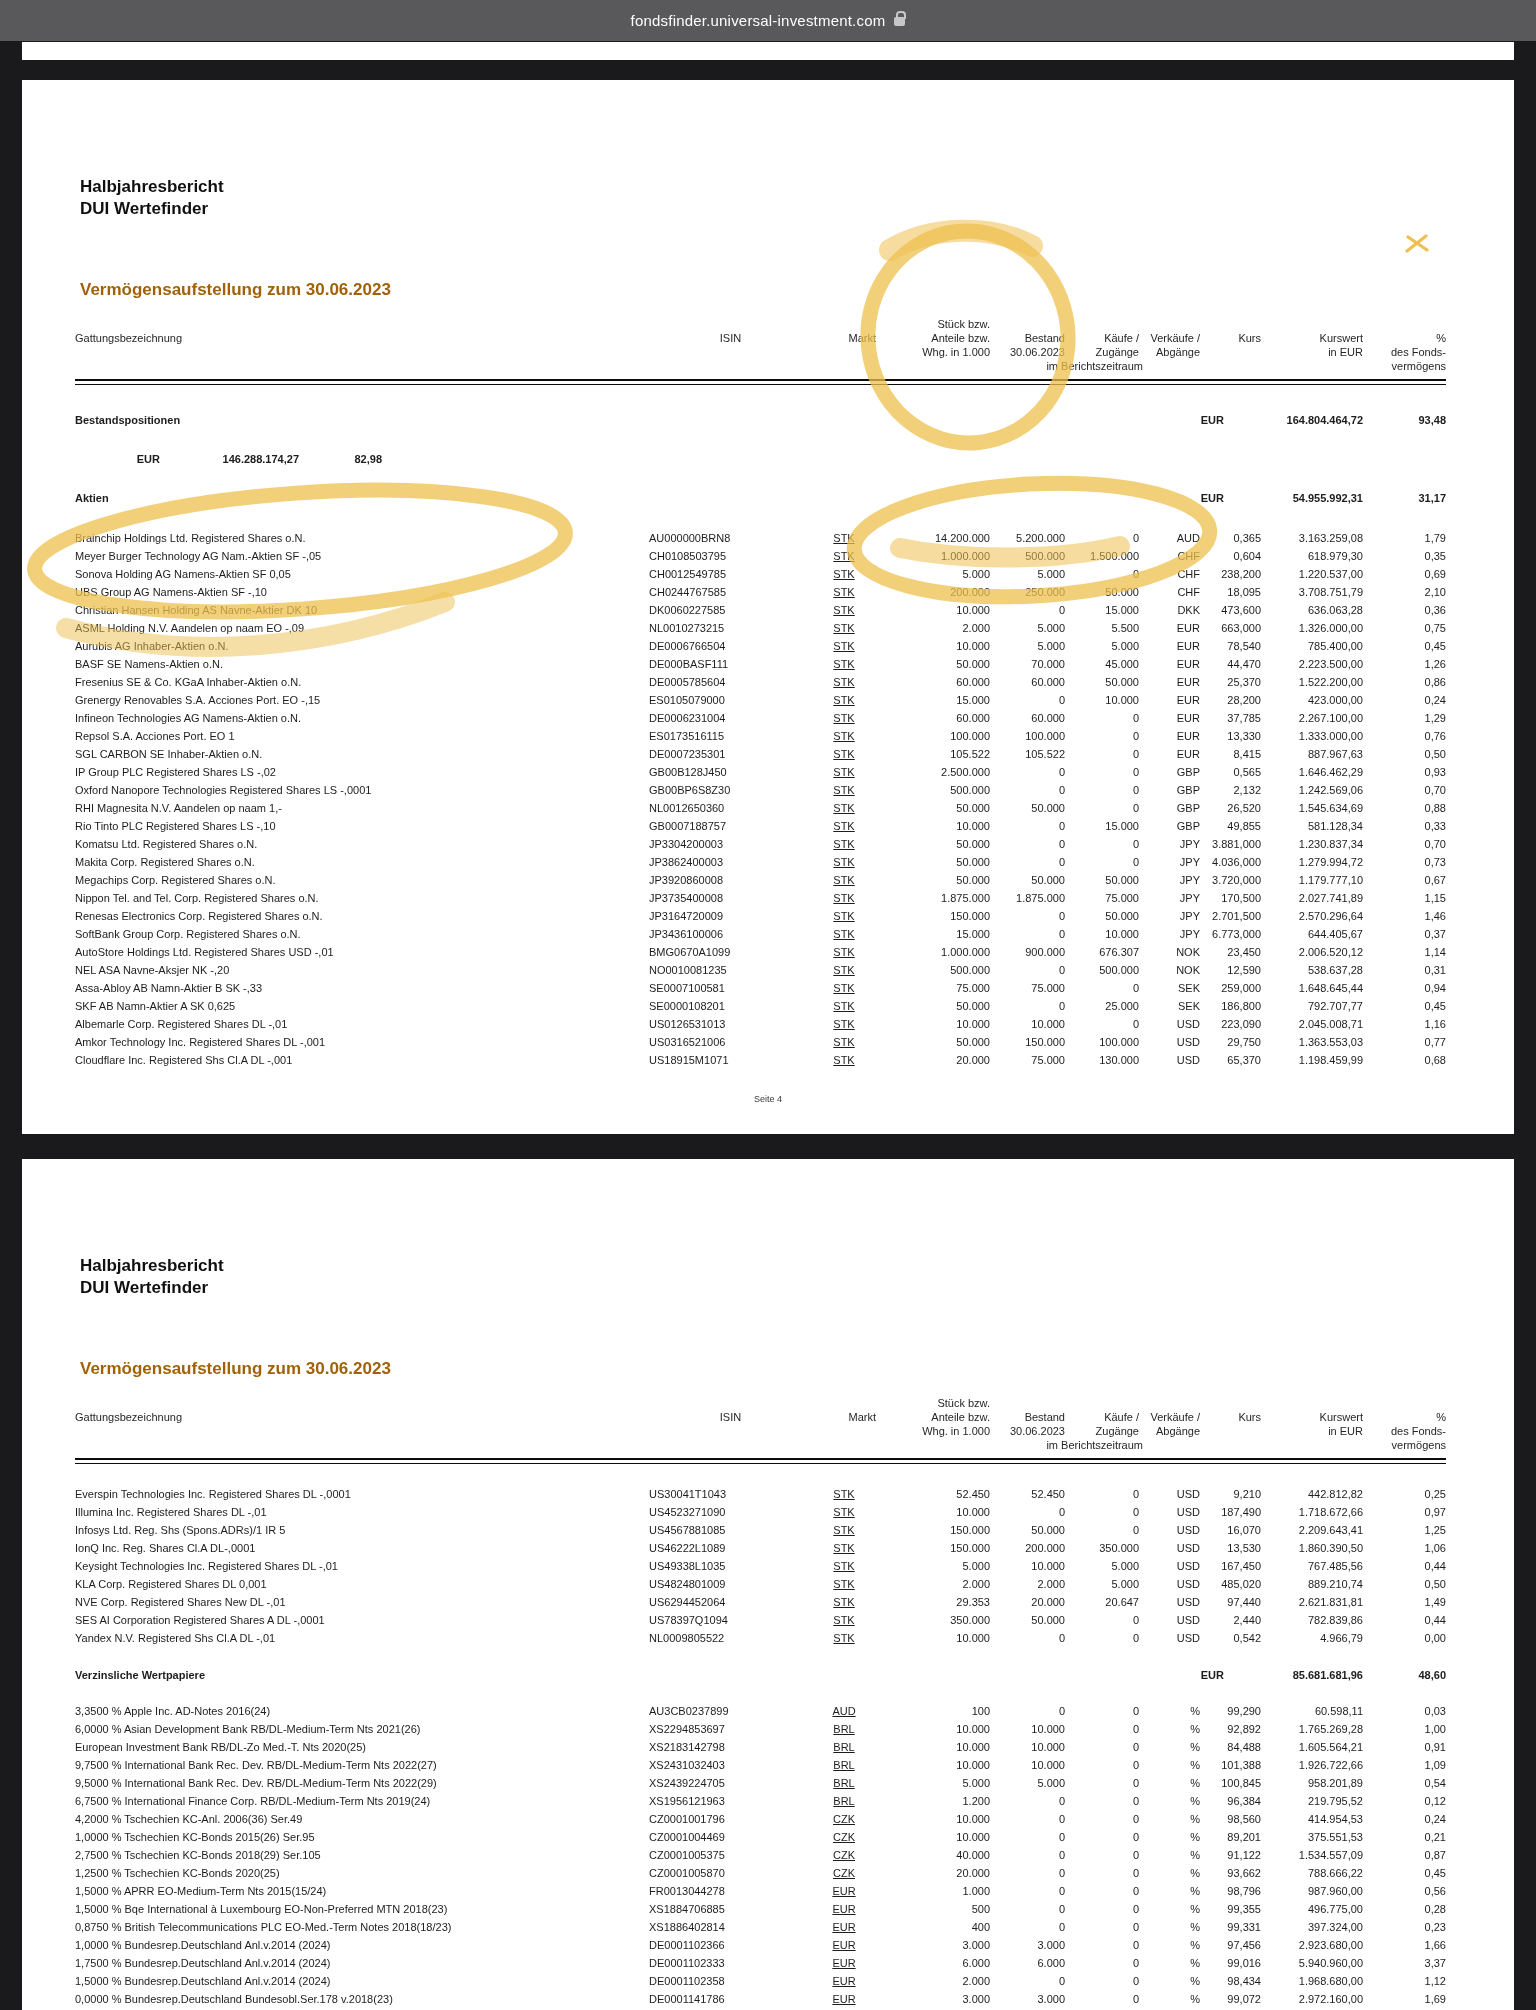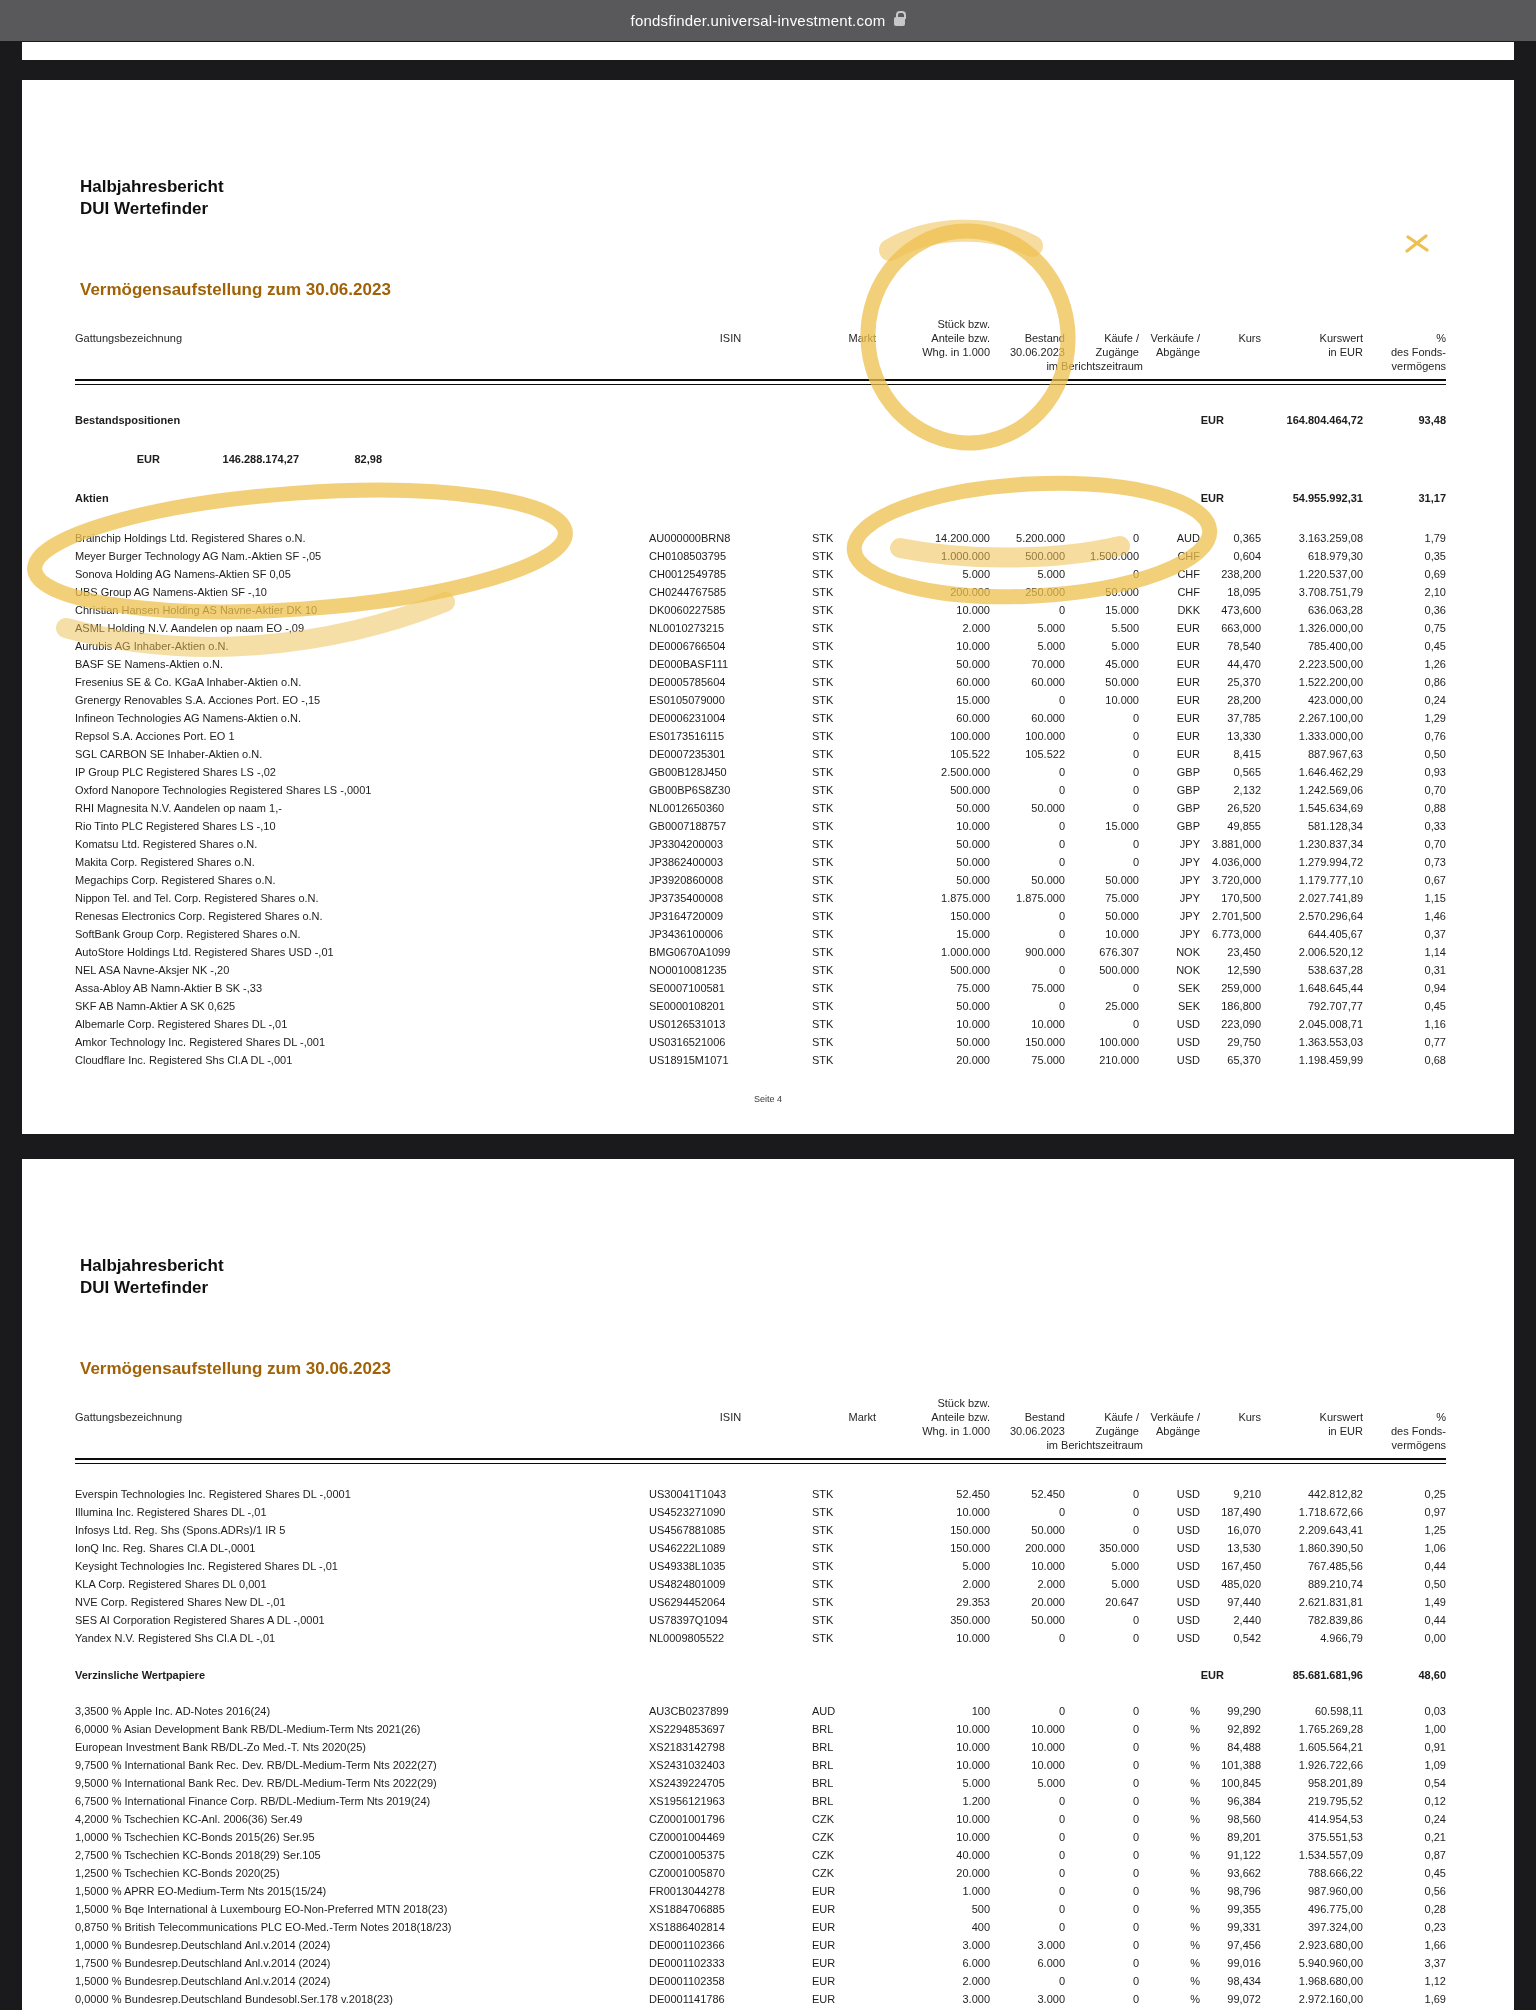--- a/index.html
+++ b/index.html
@@ -42,21 +42,21 @@
   .w-kurs{width:61px;text-align:right;}
   .w-kw{width:102px;text-align:right;}
   .w-pct{width:83px;text-align:right;}
   .pb1{padding-bottom:14px;}
   .pb2{padding-bottom:28px;}
   .zeitraum{position:absolute;bottom:0;right:303px;line-height:14px;white-space:nowrap;color:#262626;}
   .rule{margin-top:6px;height:3px;border-top:2px solid #0c0c0c;border-bottom:1px solid #0c0c0c;}
   .trow{display:flex;height:18px;line-height:18px;white-space:nowrap;}
   .c0{width:574px;overflow:hidden;}
   .c1{width:163px;}
-  .c2{width:64px;text-align:left;}
+  .c2{width:64px;text-align:center;text-decoration:underline;}
   .c3{width:114px;text-align:right;}
   .c4{width:75px;text-align:right;}
   .c5{width:74px;text-align:right;}
   .c6{width:61px;text-align:right;}
   .c7{width:61px;text-align:right;}
   .c8{width:102px;text-align:right;}
   .c9{width:83px;text-align:right;}
   .srow{display:flex;height:18px;line-height:18px;font-weight:bold;white-space:nowrap;}
   .sl{width:1064px;}
   .sw{width:85px;text-align:right;}
@@ -506,21 +506,21 @@
           <div class="c7">29,750</div>
           <div class="c8">1.363.553,03</div>
           <div class="c9">0,77</div>
         </div>
         <div class="trow">
           <div class="c0">Cloudflare Inc. Registered Shs Cl.A DL -,001</div>
           <div class="c1">US18915M1071</div>
           <div class="c2">STK</div>
           <div class="c3">20.000</div>
           <div class="c4">75.000</div>
-          <div class="c5">210.000</div>
+          <div class="c5">130.000</div>
           <div class="c6">USD</div>
           <div class="c7">65,370</div>
           <div class="c8">1.198.459,99</div>
           <div class="c9">0,68</div>
         </div>
     </div>
   </div>
 
   <div class="page-footer">Seite 4</div>
 </div>

